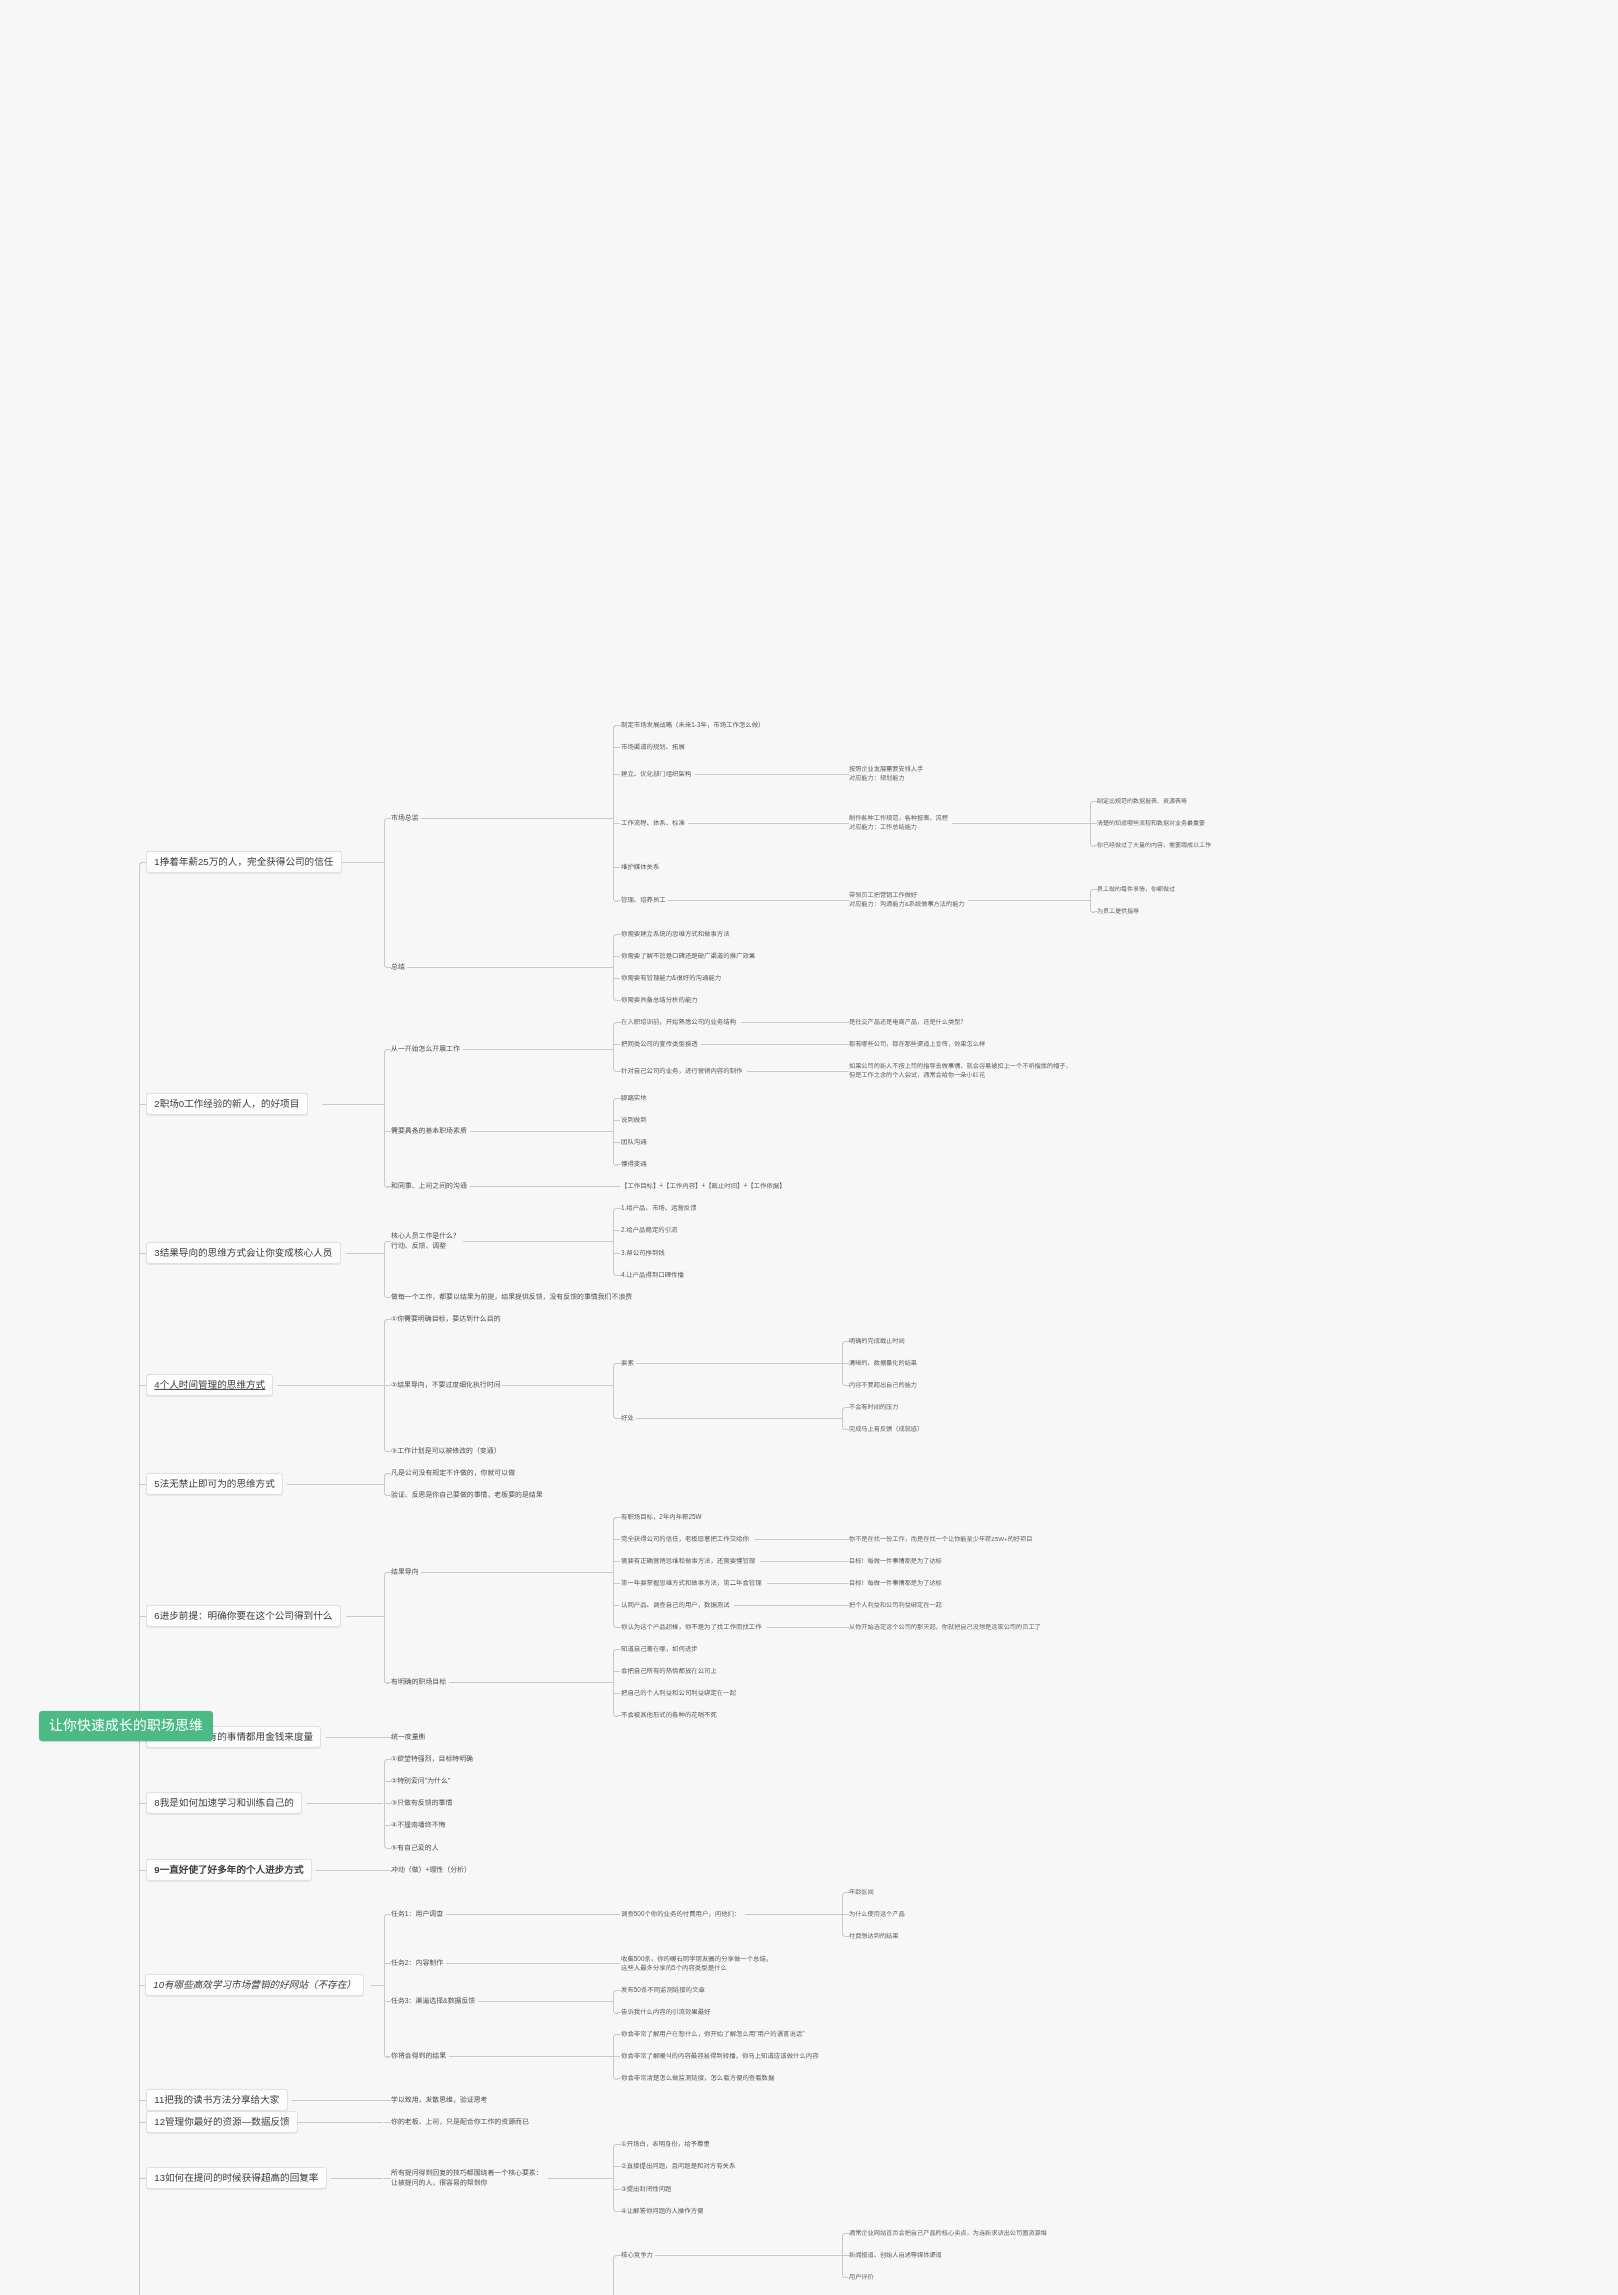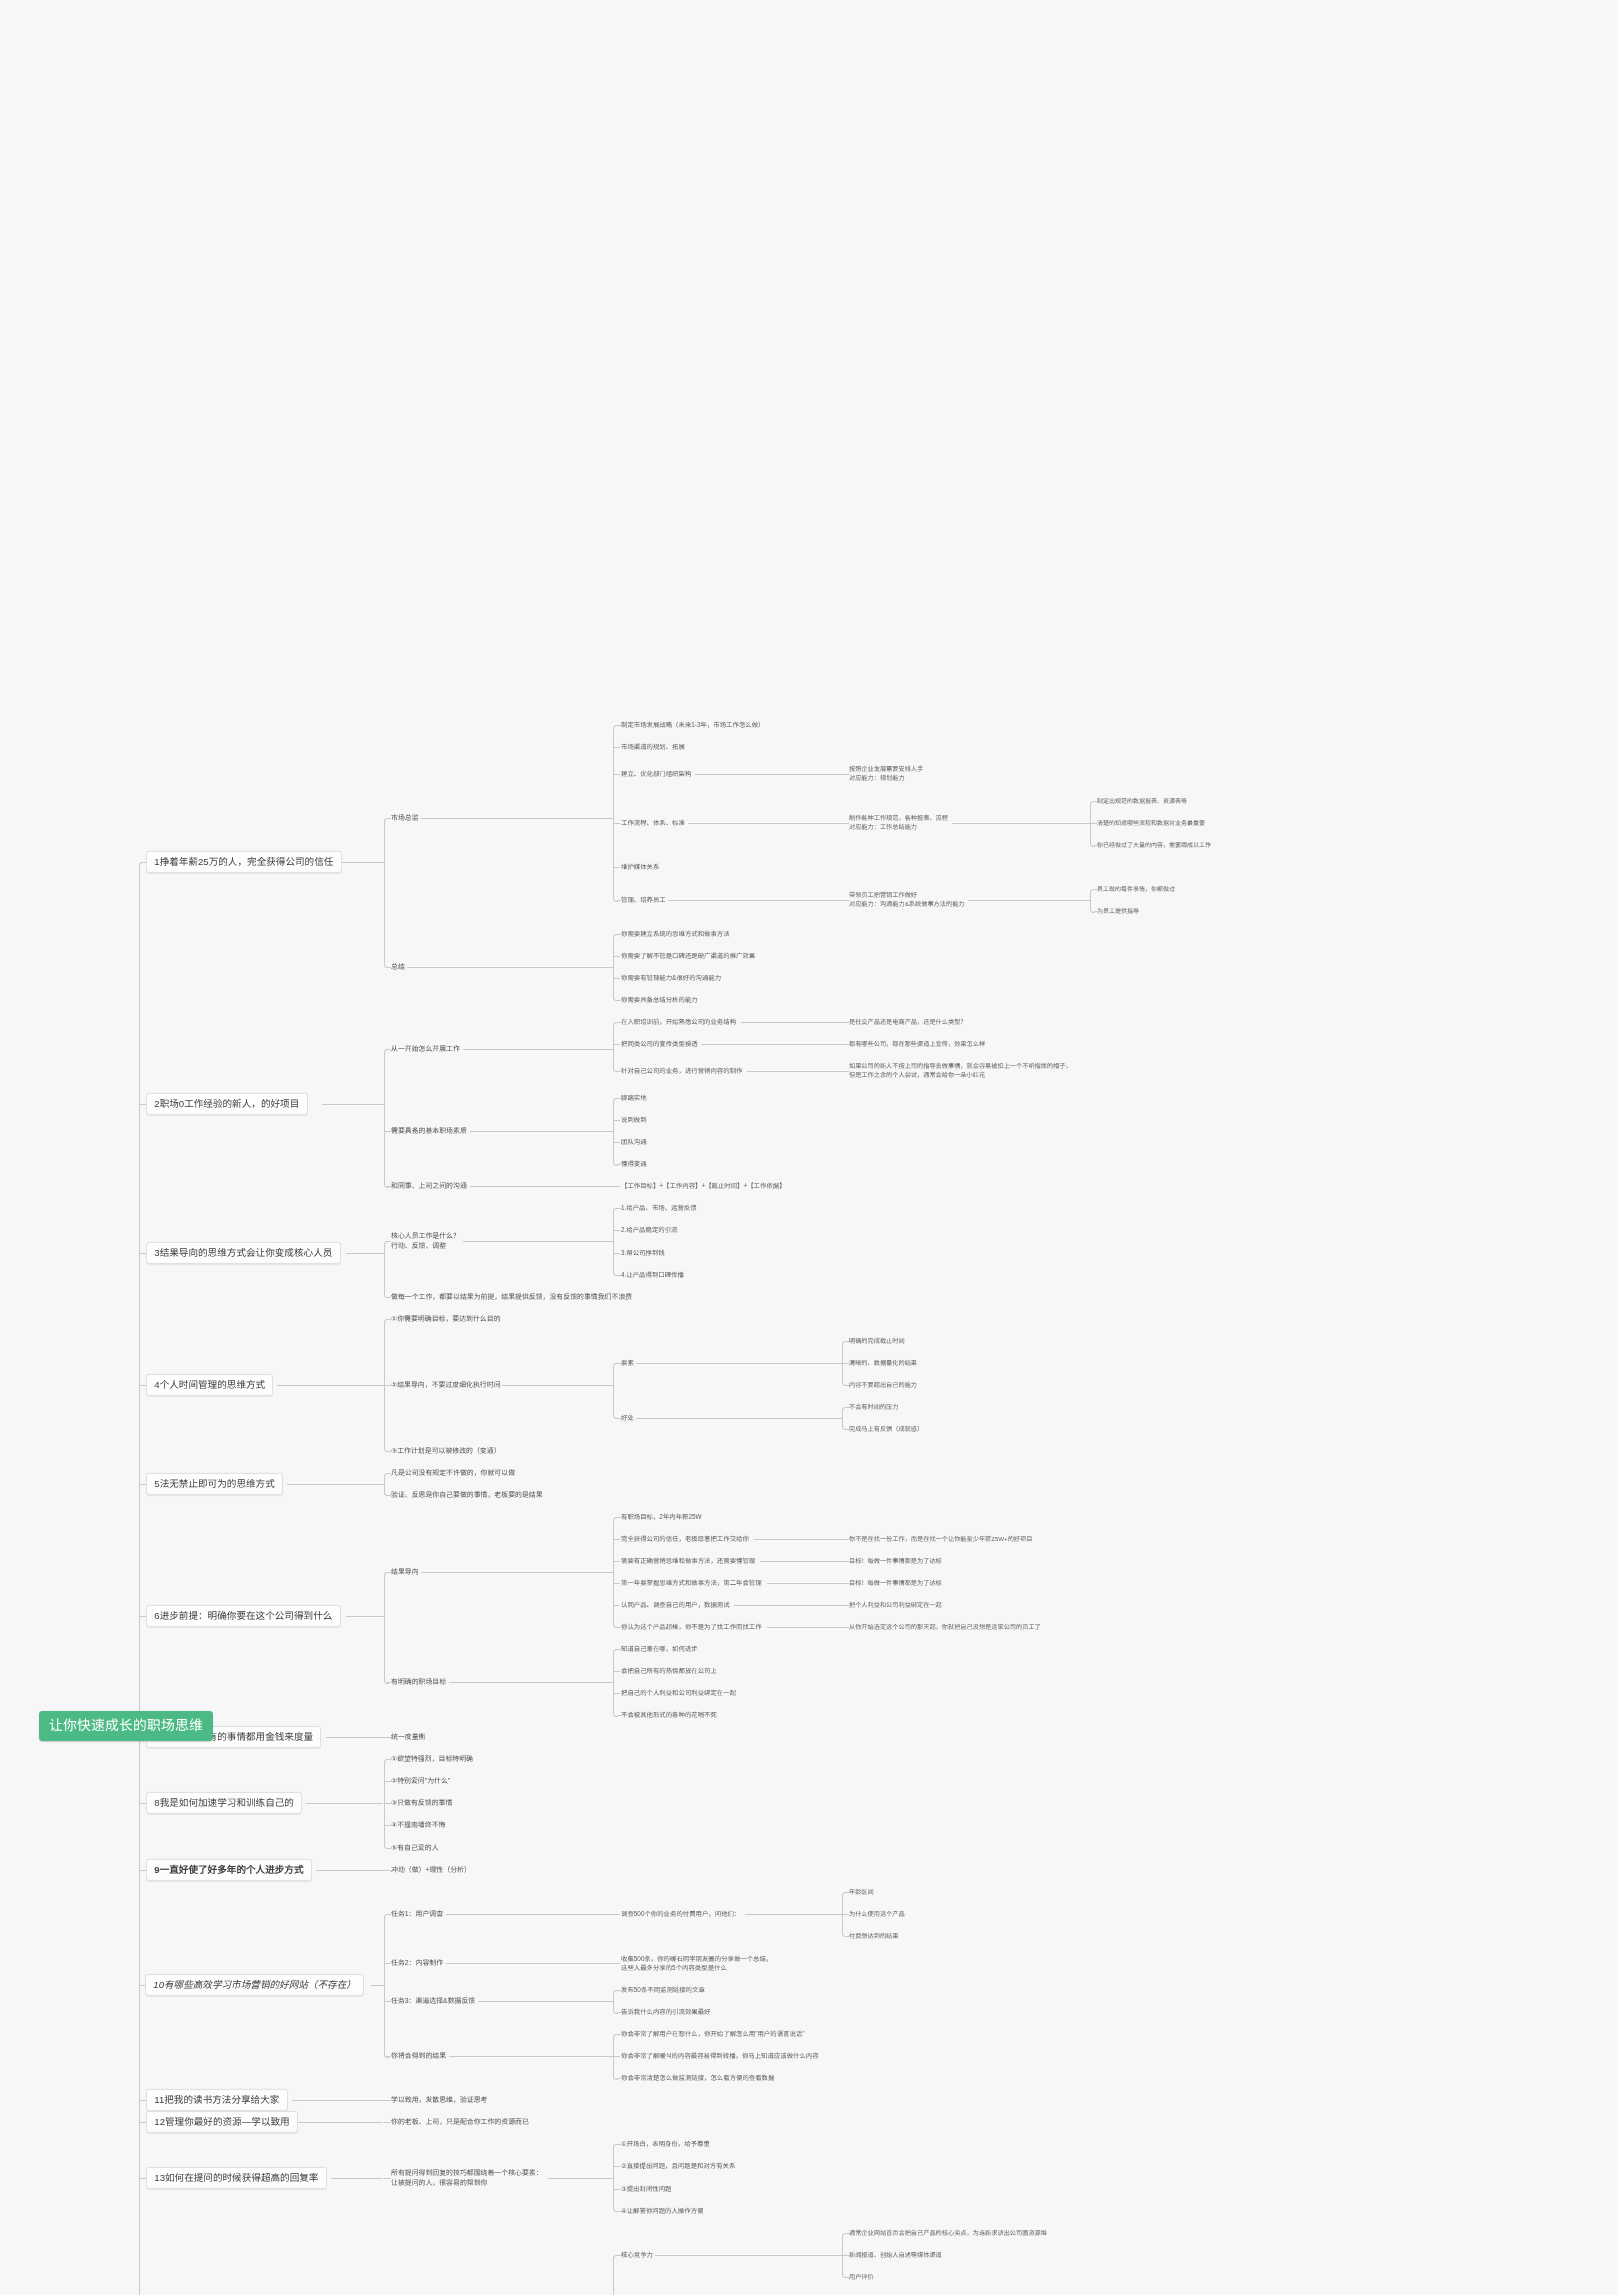--- a/index.html
+++ b/index.html
@@ -216,21 +216,21 @@
     <div class="h" style="left: 613px; top: 1230px; width: 7.3px;"></div>
     <div class="h" style="left: 613px; top: 1253px; width: 7.3px;"></div>
     <div class="elbow down" style="left: 613px; top: 1271px; height: 3.7px; width: 3.7px;"></div>
     <div class="h" style="left: 617px; top: 1275px; width: 3.7px;"></div>
     <div class="n l2" style="font-size: 6.9px; left: 391px; top: 1297px;">做每一个工作，都要以结果为前提，结果提供反馈，没有反馈的事情我们不浪费</div>
     <div class="v" style="left: 384px; top: 1245px; height: 49px;"></div>
     <div class="elbow" style="left: 384px; top: 1241px; height: 3.7px; width: 3.7px;"></div>
     <div class="h" style="left: 387px; top: 1241px; width: 3.7px;"></div>
     <div class="elbow down" style="left: 384px; top: 1293px; height: 3.7px; width: 3.7px;"></div>
     <div class="h" style="left: 387px; top: 1297px; width: 3.7px;"></div>
-    <div class="l1" style="left: 146px; top: 1385px;">4个人时间管理的思维方式</div>
+    <div class="l1" style="left: 146px; top: 1385px; text-decoration: underline;">4个人时间管理的思维方式</div>
     <div class="h" style="left: 277px; top: 1385px; width: 107px;"></div>
     <div class="n l2" style="font-size: 6.9px; left: 391px; top: 1319px;">①你需要明确目标，要达到什么目的</div>
     <div class="n l2" style="font-size: 6.9px; left: 391px; top: 1385px;">②结果导向，不要过度细化执行时间</div>
     <div class="h" style="left: 502px; top: 1385px; width: 111px;"></div>
     <div class="n l3" style="font-size: 6.4px; left: 621px; top: 1363px;">要素</div>
     <div class="h" style="left: 636px; top: 1363px; width: 206px;"></div>
     <div class="n l4" style="font-size: 6.2px; left: 849px; top: 1341px;">明确的完成截止时间</div>
     <div class="n l4" style="font-size: 6.2px; left: 849px; top: 1363px;">清晰的、数据量化的结果</div>
     <div class="n l4" style="font-size: 6.2px; left: 849px; top: 1385px;">内容不要超出自己的能力</div>
     <div class="v" style="left: 842px; top: 1344px; height: 38px;"></div>
@@ -389,21 +389,21 @@
     <div class="elbow" style="left: 384px; top: 1914px; height: 3.7px; width: 3.7px;"></div>
     <div class="h" style="left: 387px; top: 1914px; width: 3.7px;"></div>
     <div class="h" style="left: 384px; top: 1963px; width: 7.3px;"></div>
     <div class="h" style="left: 384px; top: 2001px; width: 7.3px;"></div>
     <div class="elbow down" style="left: 384px; top: 2053px; height: 3.7px; width: 3.7px;"></div>
     <div class="h" style="left: 387px; top: 2056px; width: 3.7px;"></div>
     <div class="l1" style="left: 146px; top: 2100px; text-align: center;">11把我的读书方法分享给大家</div>
     <div class="h" style="left: 292px; top: 2100px; width: 92px;"></div>
     <div class="n l2" style="font-size: 6.9px; left: 391px; top: 2100px;">学以致用，发散思维，验证思考</div>
     <div class="h" style="left: 384px; top: 2100px; width: 7.3px;"></div>
-    <div class="l1" style="left: 146px; top: 2122px;">12管理你最好的资源—学以致用</div>
+    <div class="l1" style="left: 146px; top: 2122px;">12管理你最好的资源—数据反馈</div>
     <div class="h" style="left: 297px; top: 2122px; width: 86px;"></div>
     <div class="n l2" style="font-size: 6.9px; left: 391px; top: 2122px;">你的老板、上司，只是配合你工作的资源而已</div>
     <div class="h" style="left: 384px; top: 2122px; width: 7.3px;"></div>
     <div class="l1" style="left: 146px; top: 2178px;">13如何在提问的时候获得超高的回复率</div>
     <div class="h" style="left: 331px; top: 2178px; width: 52px;"></div>
     <div class="n l2" style="font-size: 6.9px; left: 391px; top: 2178px;">所有提问得到回复的技巧都围绕着一个核心要素：
 让被提问的人，很容易的帮到你</div>
     <div class="h" style="left: 548px; top: 2178px; width: 66px;"></div>
     <div class="n l3" style="font-size: 6.4px; left: 621px; top: 2144px;">①开场白，表明身份，给予尊重</div>
     <div class="n l3" style="font-size: 6.4px; left: 621px; top: 2166px;">②直接提出问题，且问题是和对方有关系</div>

